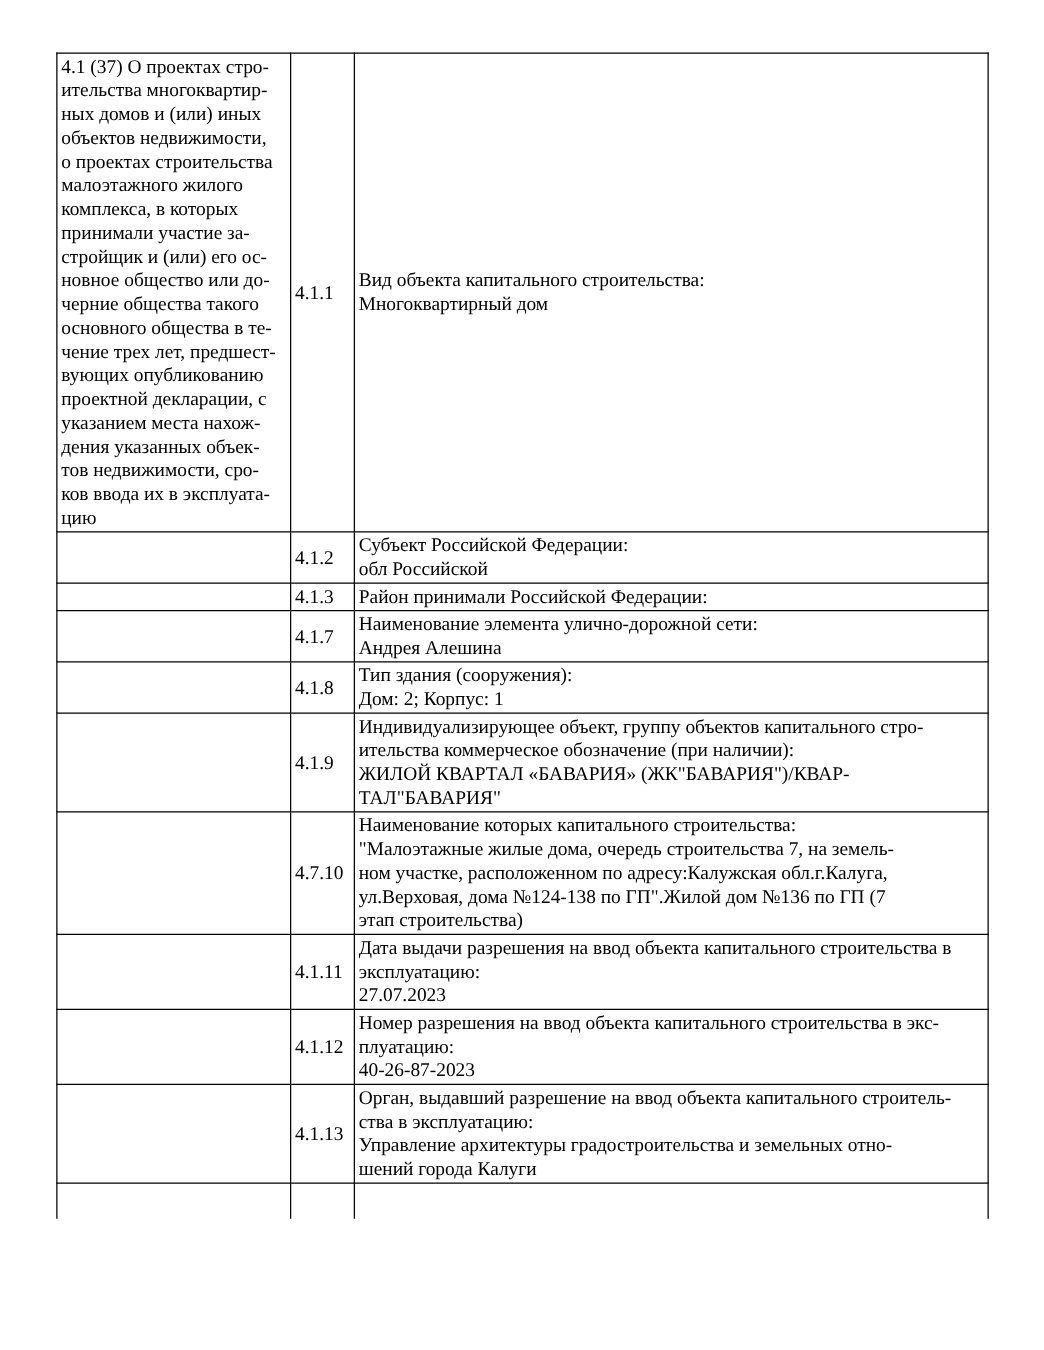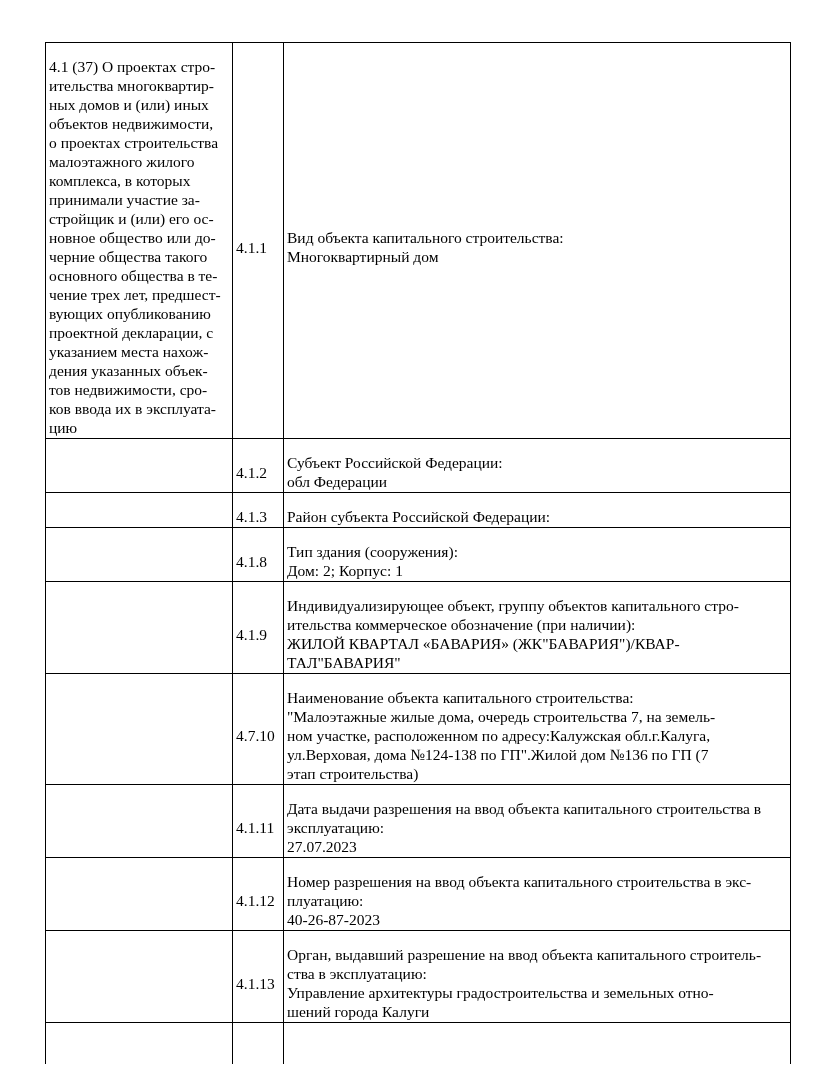--- a/index.html
+++ b/index.html
@@ -28,21 +28,21 @@
     top: 42px;
     width: 745px;
     border-collapse: collapse;
     table-layout: fixed;
     font-size: 15.5px;
     line-height: 19px;
   }
   table.decl td {
     border: 1px solid #000000;
     vertical-align: middle;
-    padding: 14px 4px 1px 3px;
+    padding: 1px 4px 1px 3px;
     overflow: hidden;
   }
   td.c-note {
     vertical-align: top;
     padding: 1px 2px 1px 3px;
   }
   td.c-num {
     padding: 1px 1px 1px 2px;
   }
   .pre {
@@ -96,35 +96,43 @@
         <div class="label pre">Вид объекта капитального строительства:</div>
         <div class="value pre">Многоквартирный дом</div>
       </td>
     </tr>
 
     <tr>
       <td></td>
       <td class="c-num">4.1.2</td>
       <td class="c-content">
         <div class="label pre">Субъект Российской Федерации:</div>
-        <div class="value pre">обл Федерации</div>
+        <div class="value pre">обл Российской</div>
       </td>
     </tr>
 
     <tr>
       <td></td>
       <td class="c-num">4.1.3</td>
       <td class="c-content">
-        <div class="label pre">Район субъекта Российской Федерации:</div>
-      </td>
-    </tr>
-
-
-
-
+        <div class="label pre">Район принимали Российской Федерации:</div>
+      </td>
+    </tr>
+
+
+
+
+    <tr>
+      <td></td>
+      <td class="c-num">4.1.7</td>
+      <td class="c-content">
+        <div class="label pre">Наименование элемента улично-дорожной сети:</div>
+        <div class="value pre">Андрея Алешина</div>
+      </td>
+    </tr>
 
     <tr>
       <td></td>
       <td class="c-num">4.1.8</td>
       <td class="c-content">
         <div class="label pre">Тип здания (сооружения):</div>
         <div class="mixed-line"><span>Дом: </span><span class="value">2;</span><span>  Корпус: </span><span class="value">1</span></div>
       </td>
     </tr>
 
@@ -136,21 +144,21 @@
 ительства коммерческое обозначение (при наличии):</div>
         <div class="value pre">ЖИЛОЙ КВАРТАЛ «БАВАРИЯ» (ЖК"БАВАРИЯ")/КВАР-
 ТАЛ"БАВАРИЯ"</div>
       </td>
     </tr>
 
     <tr>
       <td></td>
       <td class="c-num">4.7.10</td>
       <td class="c-content">
-        <div class="label pre">Наименование объекта капитального строительства:</div>
+        <div class="label pre">Наименование которых капитального строительства:</div>
         <div class="value pre">"Малоэтажные жилые дома, очередь строительства 7, на земель-
 ном участке, расположенном по адресу:Калужская обл.г.Калуга,
 ул.Верховая, дома №124-138 по ГП".Жилой дом №136 по ГП (7
 этап строительства)</div>
       </td>
     </tr>
 
     <tr>
       <td></td>
       <td class="c-num">4.1.11</td>

